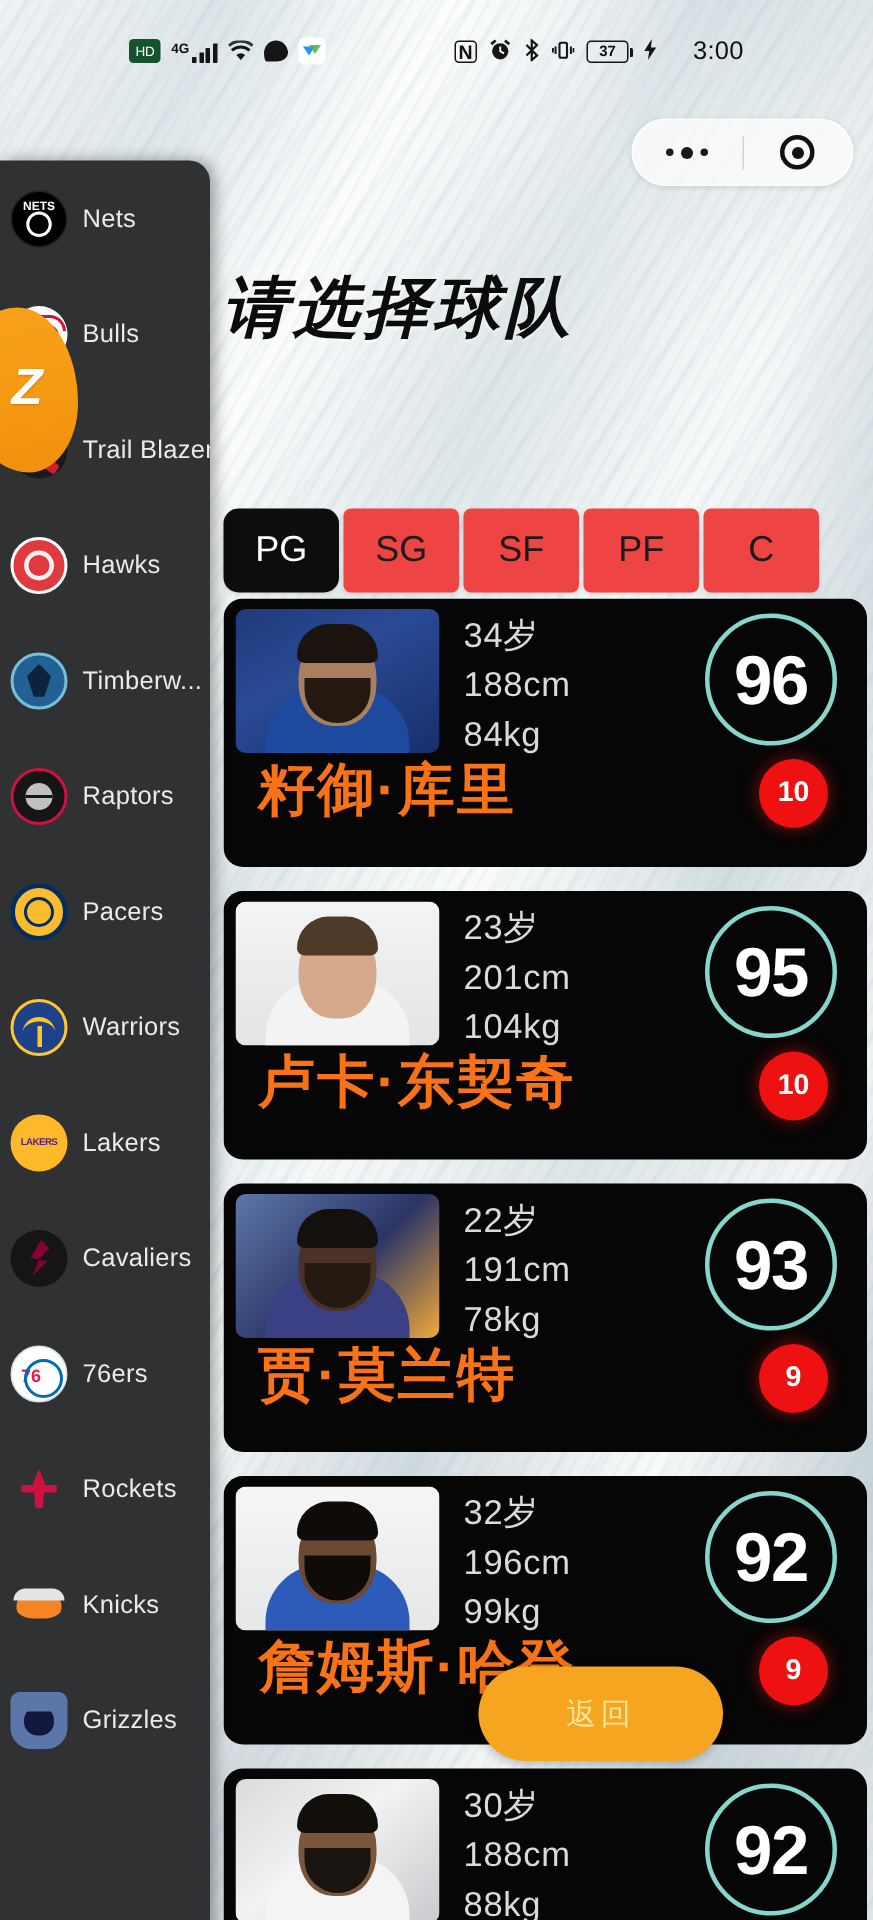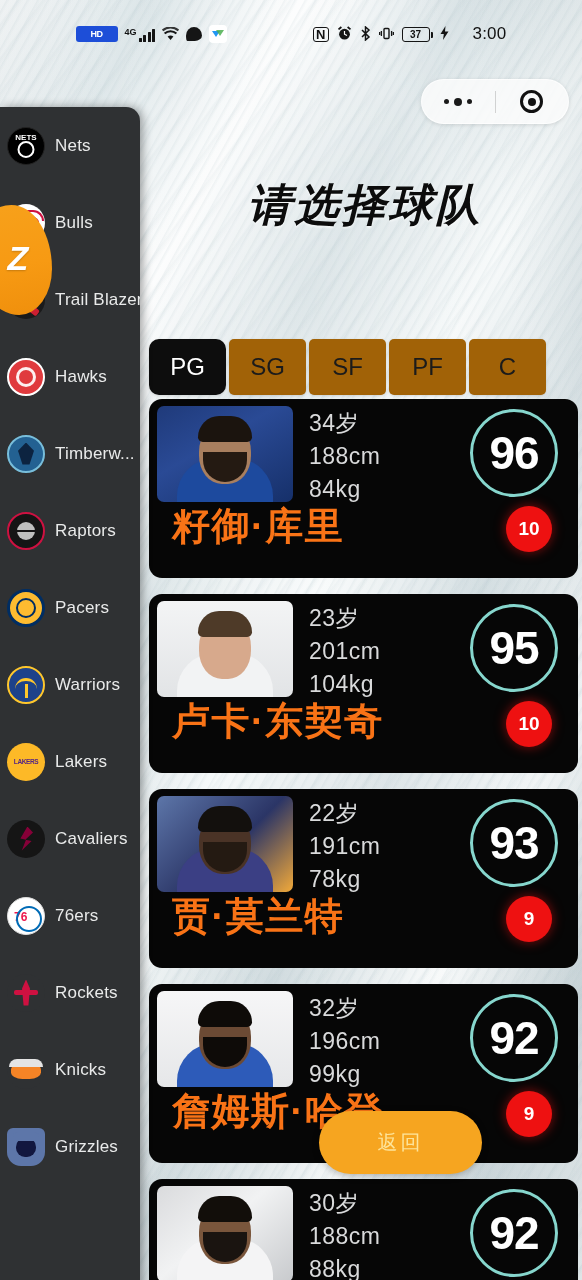--- a/index.html
+++ b/index.html
@@ -29,22 +29,22 @@
 
   
   #statusbar{
     position:absolute;top:0;left:0;width:582px;height:68px;z-index:30;
     display:flex;align-items:center;justify-content:center;gap:0;
     color:#111;
   }
   .sb-left{display:flex;align-items:center;gap:7px;}
   .sb-right{display:flex;align-items:center;gap:8px;margin-left:86px;}
   .hd-box{
-    width:42px;height:16px;border-radius:3px;background:#1d4ed8;color:#fff;
-    font-size:9px;font-weight:bold;display:flex;align-items:center;justify-content:center;letter-spacing:-0.3px;
+    width:21px;height:16px;border-radius:3px;background:#14532d;color:#fff;
+    font-size:9px;font-weight:normal;display:flex;align-items:center;justify-content:center;letter-spacing:-0.3px;
   }
   .net{display:flex;align-items:flex-end;gap:1px;}
   .net .g{font-size:9px;font-weight:bold;margin-right:1px;line-height:10px;align-self:flex-start;}
   .bars{display:flex;align-items:flex-end;gap:1.5px;height:15px;}
   .bars i{display:block;width:3px;background:#151515;border-radius:0.5px;}
   .bars i:nth-child(1){height:4px}.bars i:nth-child(2){height:7px}
   .bars i:nth-child(3){height:10px}.bars i:nth-child(4){height:13px}
   .wifi{width:17px;height:14px;position:relative;}
   .chat{width:16px;height:14px;background:#151515;border-radius:50% 50% 45% 10%/60% 60% 40% 40%;}
   .appicon{width:18px;height:18px;border-radius:4px;background:#fff;display:flex;align-items:center;justify-content:center;}
@@ -140,33 +140,33 @@
     display:flex;align-items:center;justify-content:center;
   }
   #zwidget span{
     color:#fff;font-size:34px;font-weight:bold;font-style:italic;
     margin-left:10px;margin-top:-4px;text-shadow:0 1px 2px rgba(0,0,0,0.2);
   }
 
   
   #content{position:absolute;left:148px;top:0;width:434px;height:1280px;z-index:10;}
   #title{
-    position:absolute;top:176px;left:0;width:434px;text-align:center;
+    position:absolute;top:176px;left:0;width:434px;text-align:left;
     font-size:44px;font-weight:bold;font-style:italic;color:#0c0c0c;letter-spacing:3px;
     text-shadow:0 2px 2px rgba(255,255,255,0.55);
   }
 
   
   #tabs{
     position:absolute;top:339px;left:1px;width:397px;height:56px;
     display:flex;gap:3px;
   }
   .tab{
     flex:1;display:flex;align-items:center;justify-content:center;
-    background:#a16207;color:#1b1b1b;font-size:24px;border-radius:5px;
+    background:#ef4444;color:#1b1b1b;font-size:24px;border-radius:5px;
     box-shadow:0 1px 3px rgba(0,0,0,0.12);
   }
   .tab.active{background:#0d0d0d;color:#fff;border-radius:10px;font-weight:500;}
 
   
   #cards{position:absolute;top:399px;left:1px;width:429px;height:881px;overflow:hidden;}
   .card{
     position:relative;height:179px;margin-bottom:16px;
     background:#060606;border-radius:13px;overflow:hidden;
   }

